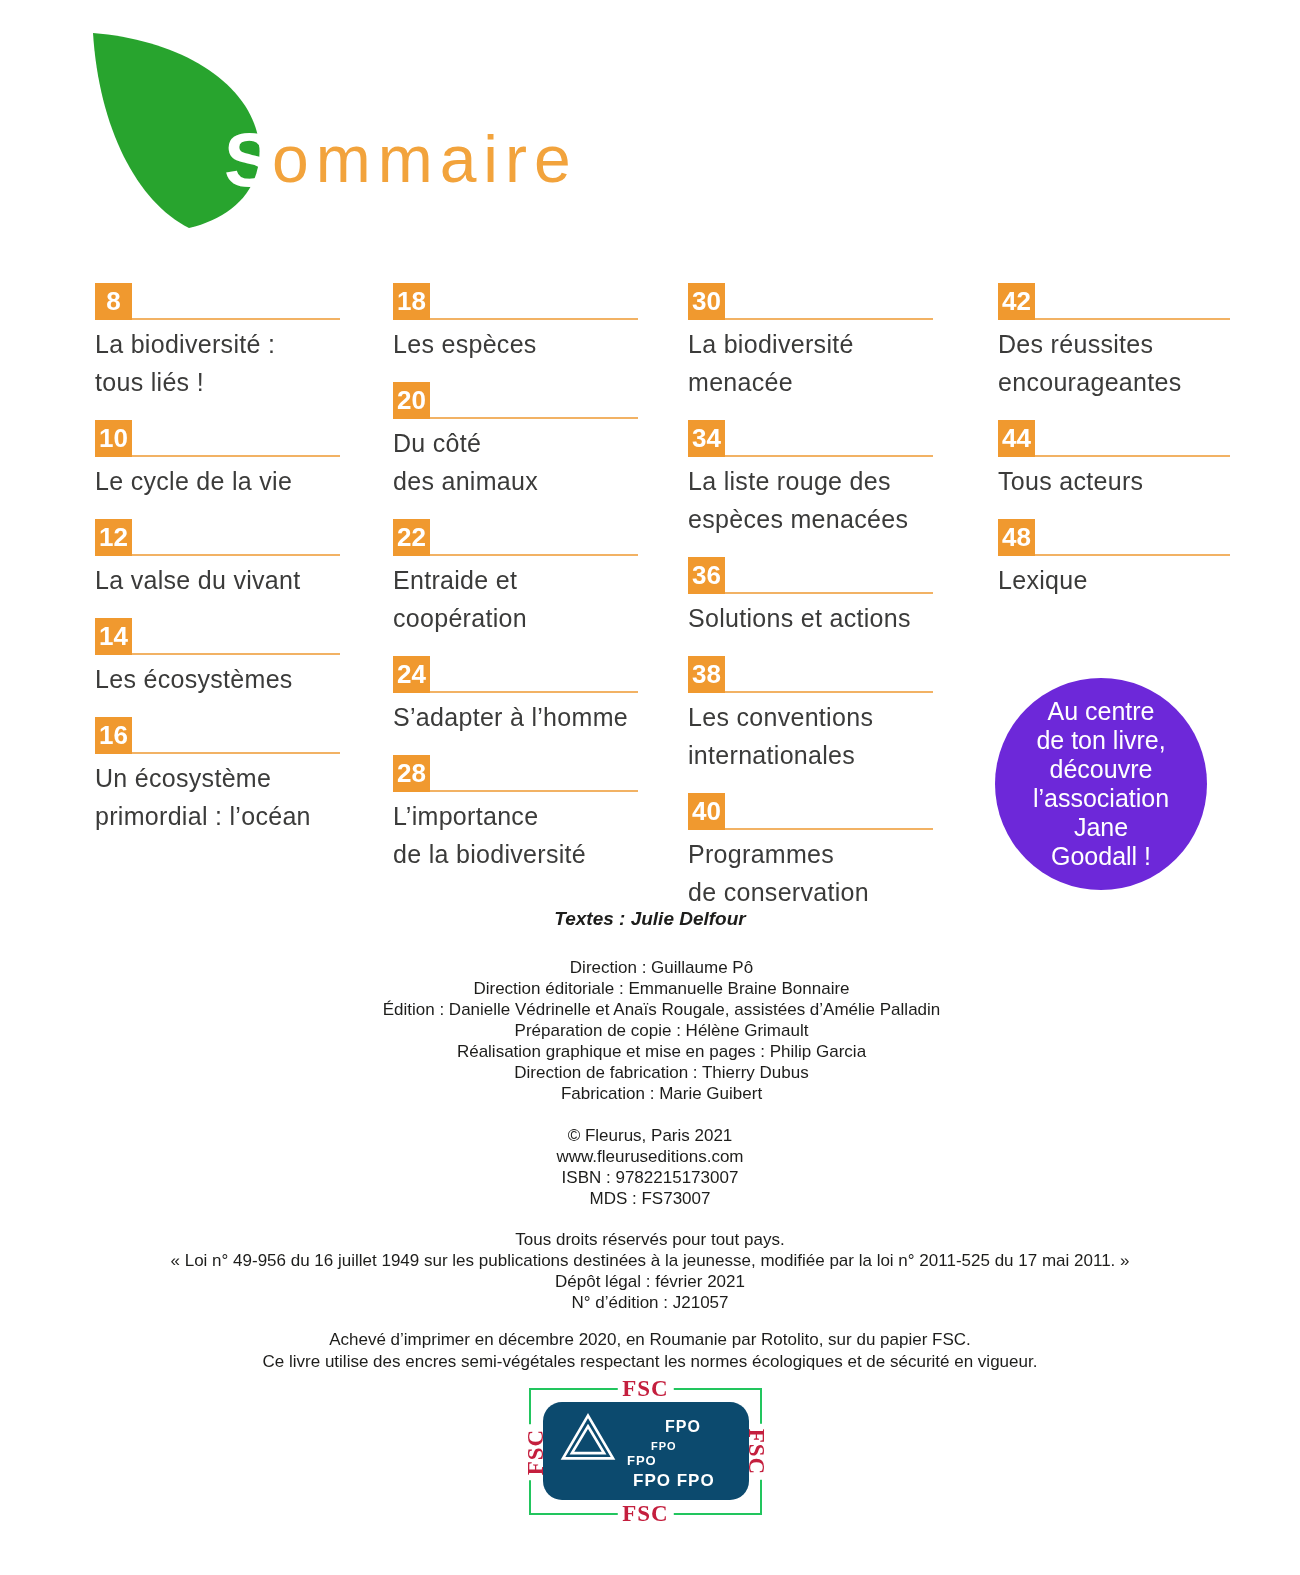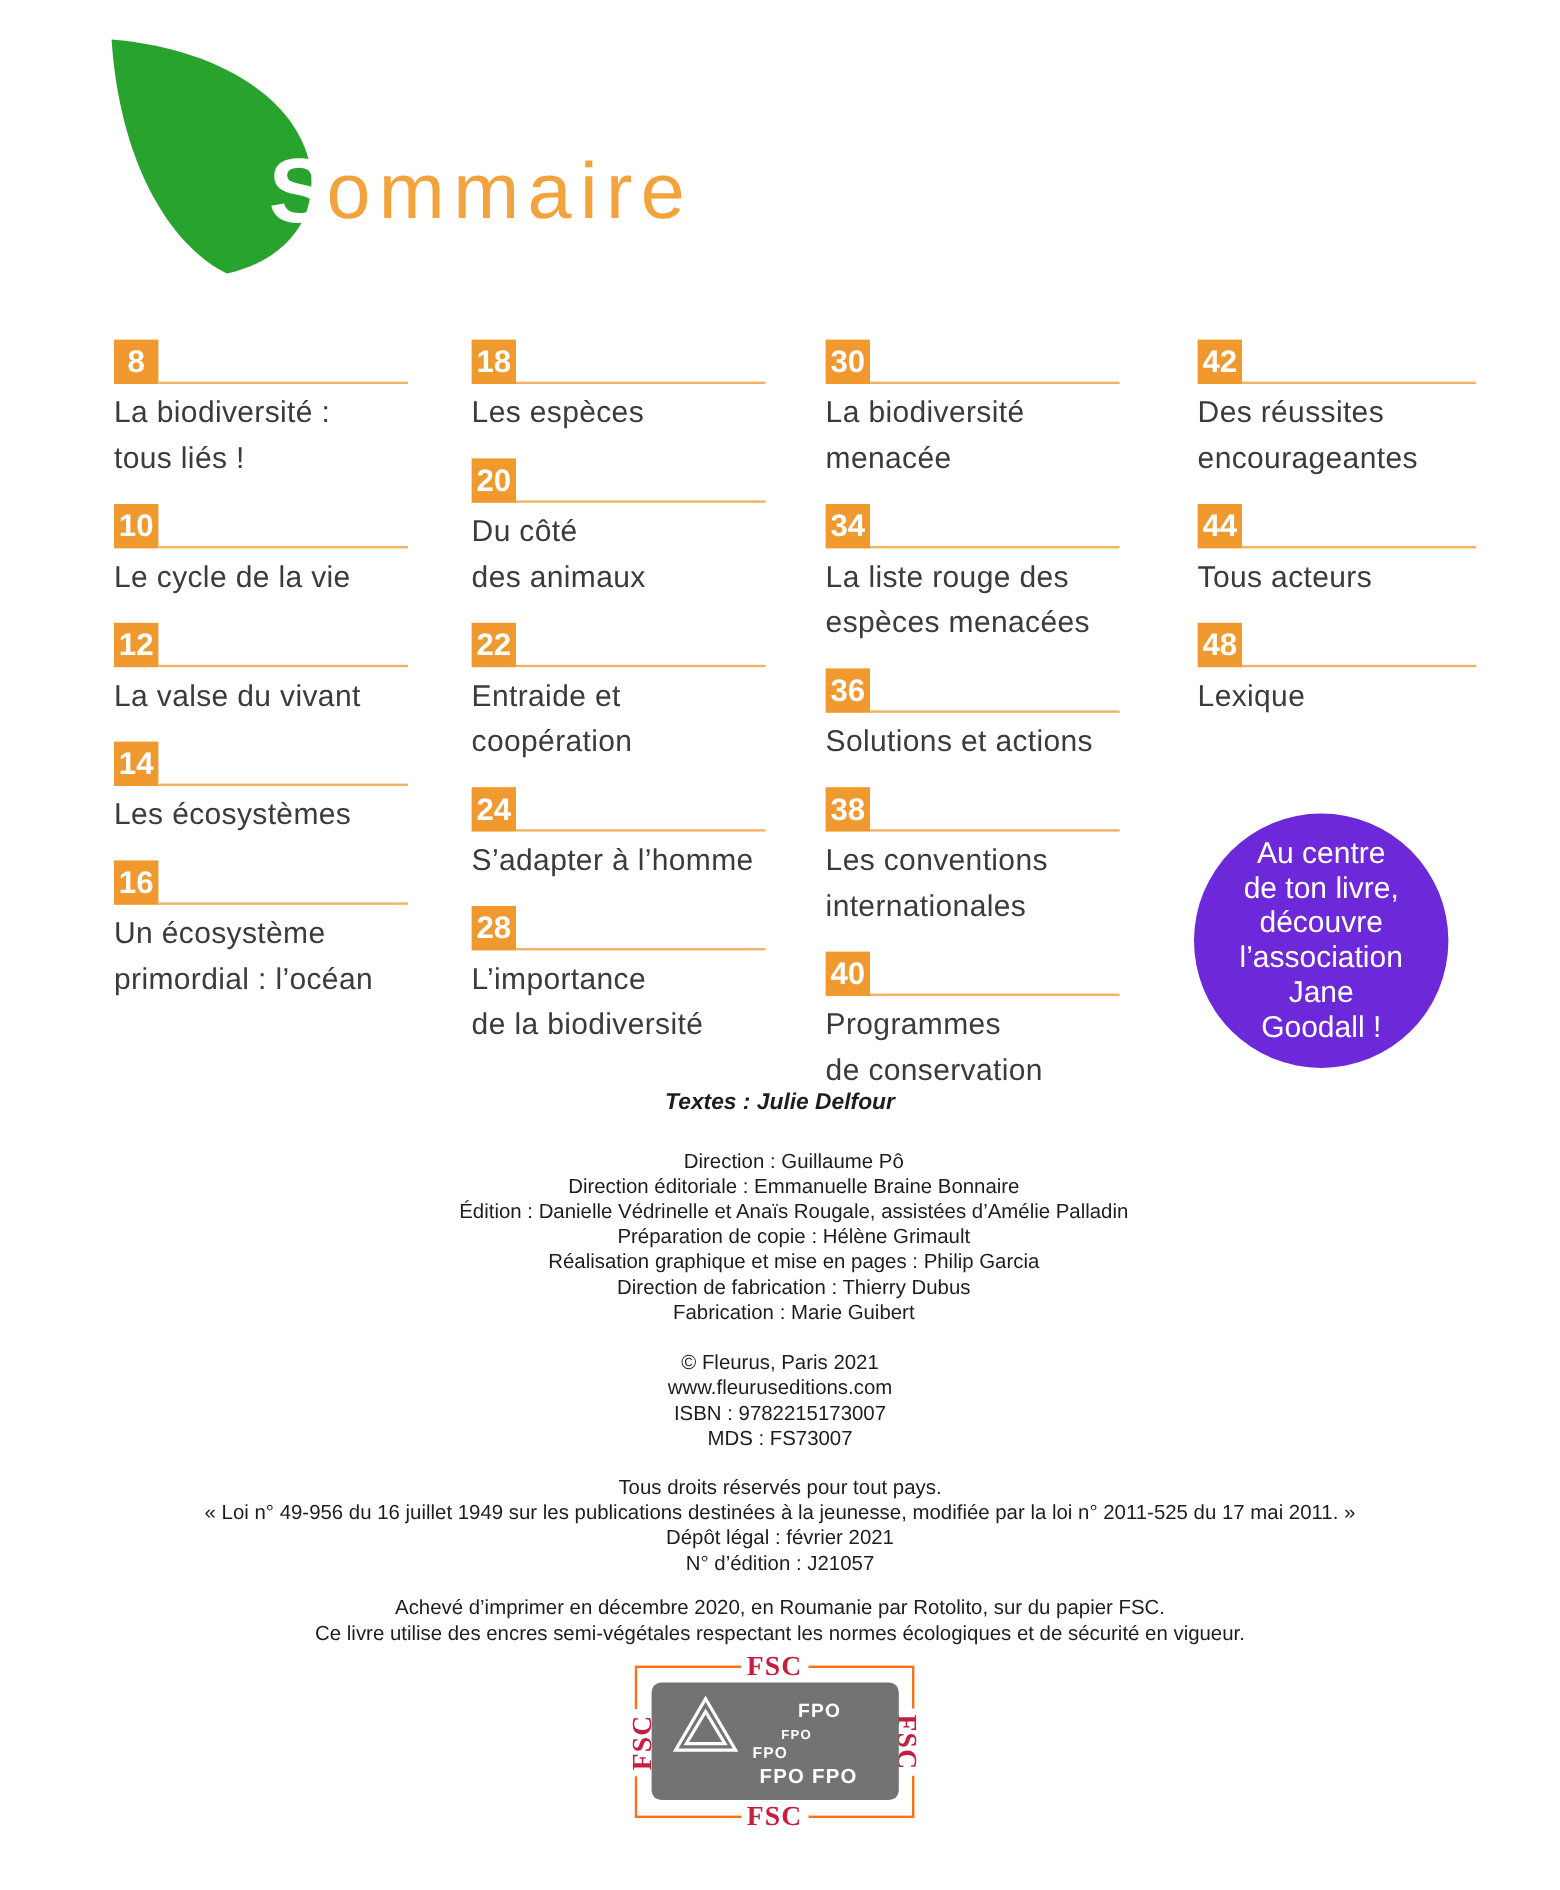--- a/index.html
+++ b/index.html
@@ -49,35 +49,35 @@
   .cblock { position:absolute; left:0; right:0; text-align:center; color:#1d1d1b; }
   .credits-author { top:908px; font-size:19px; font-weight:bold;font-style:italic; }
   .credits-staff  { top:957px; font-size:17px; line-height:21px;padding-left:23px; }
   .publisher      { top:1125px; font-size:17px; line-height:21px; }
   .legal          { top:1229px; font-size:17px; line-height:21px; }
   .printing       { top:1329px; font-size:17px; line-height:22px; }
 
   
   .fsc-box {
     position:absolute; left:529px; top:1388px; width:233px; height:127px;
-    border:2px solid #f97316; background:#ffffff; box-sizing:border-box;
+    border:2px solid #22c55e; background:#ffffff; box-sizing:border-box;
   }
   .fsc-label {
     position:absolute; color:#c41f3e; background:#ffffff;
     font-family:"Liberation Serif","DejaVu Serif",serif;
     font-weight:bold; font-size:23px; letter-spacing:1px; line-height:1;
     padding:0 5px;
   }
   .fsc-top    { left:50%; top:-13px;  transform:translateX(-50%); }
   .fsc-bottom { left:50%; bottom:-12px; transform:translateX(-50%); }
   .fsc-left   { left:-24px;  top:50%; transform:translateY(-50%) rotate(-90deg); }
   .fsc-right  { right:-24px; top:50%; transform:translateY(-50%) rotate(90deg); }
   .fsc-green {
     position:absolute; left:12px; top:12px; right:11px; bottom:13px;
-    background:#737373; border-radius:8px;
+    background:#0c4a6e; border-radius:19px;
   }
   .fsc-triangle { position:absolute; left:16px; top:10px; }
   .fpo { position:absolute; color:#ffffff; font-weight:bold; letter-spacing:1px; line-height:1; }
   .fpo-large  { left:122px; top:17px; font-size:16px; }
   .fpo-medium { left:108px; top:39px; font-size:11px; }
   .fpo-small  { left:84px;  top:52px; font-size:13px; }
   .fpo-bottom { left:90px;  top:70px; font-size:17px; }
 </style>
 </head>
 <body>

